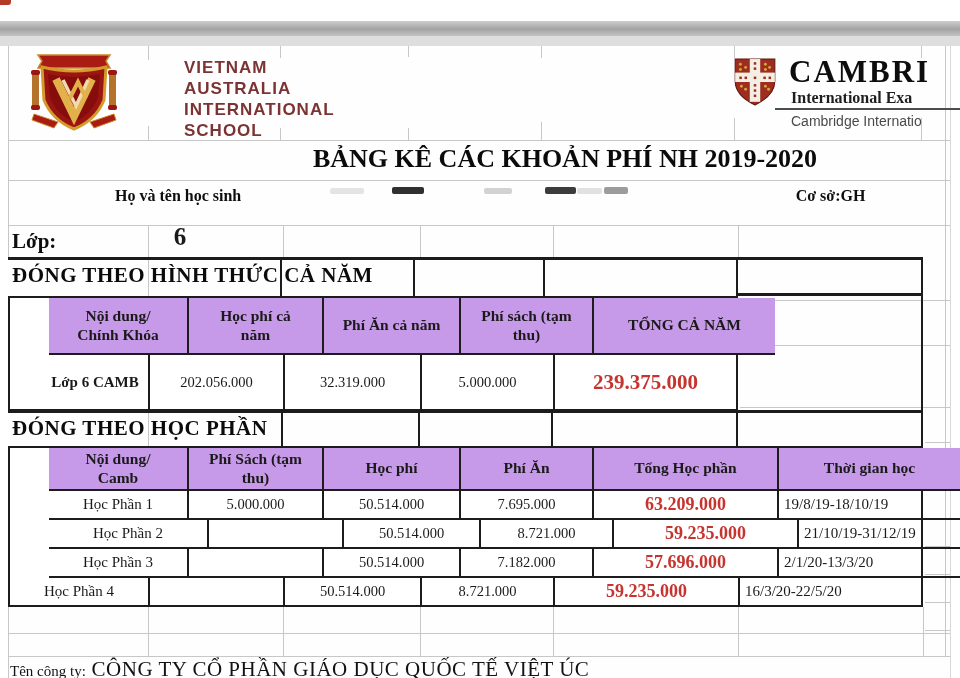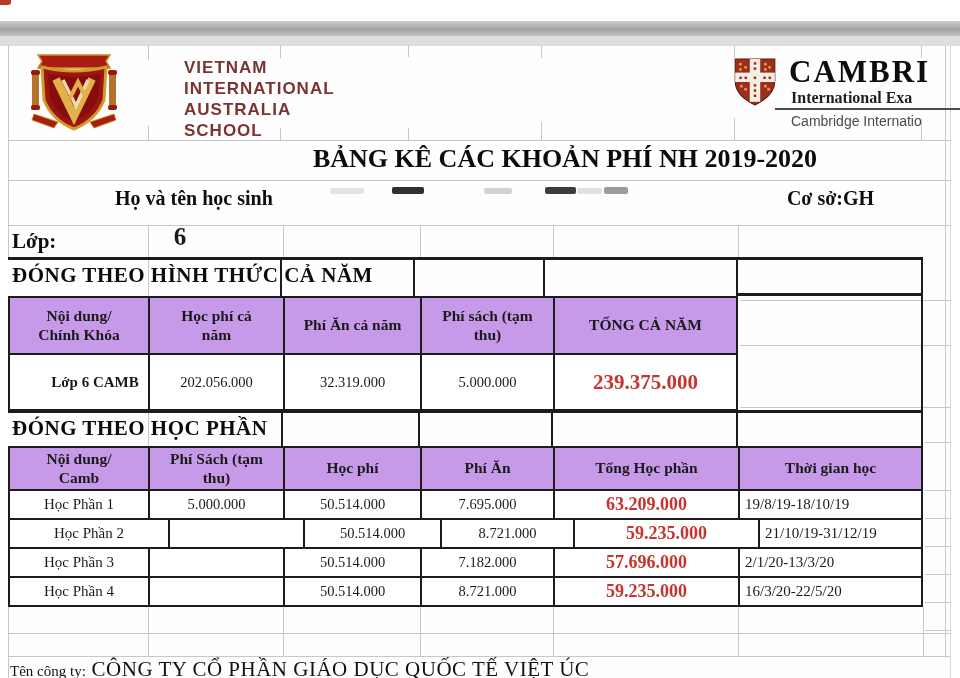--- a/index.html
+++ b/index.html
@@ -21,30 +21,30 @@
                font-size:17px;font-weight:700;letter-spacing:1px;line-height:21px;margin-left:48px;}
   .camb-big{position:absolute;left:789px;top:54px;width:200px;font-size:31px;font-weight:700;
             letter-spacing:2px;color:#0d0d0d;white-space:nowrap;}
   .camb-sub{position:absolute;left:791px;top:89px;width:200px;font-size:16px;font-weight:700;
             color:#1e1e1e;white-space:nowrap;}
   .camb-line{position:absolute;left:775px;top:108px;width:185px;height:2px;background:#4d4d4d;}
   .camb-tag{position:absolute;left:791px;top:113px;width:200px;font-size:14px;color:#4a4a4a;
             font-family:"Liberation Sans","DejaVu Sans",sans-serif;white-space:nowrap;}
   .doc-title{position:absolute;left:185px;top:144px;width:760px;text-align:center;
              font-size:26px;font-weight:700;color:#0b0b0b;white-space:nowrap;}
-  .lbl-bold{font-weight:700;font-size:20px;color:#0e0e0e;}
+  .lbl-bold{font-weight:700;font-size:16px;color:#0e0e0e;}
   .redact{position:absolute;border-radius:2px;}
   .sec-title{position:absolute;font-size:21px;font-weight:700;color:#0b0b0b;white-space:nowrap;letter-spacing:0.5px;}
   .tbl{position:absolute;border:2px solid #1c1c1c;box-sizing:border-box;background:#fff;display:flex;flex-direction:column;}
   .trow{display:flex;width:100%;box-sizing:border-box;}
   .cell{box-sizing:border-box;border-right:2px solid #1c1c1c;display:flex;align-items:center;
         justify-content:center;text-align:center;overflow:hidden;}
   .cell.last{border-right:none;}
   .hdr{background:var(--purple);font-weight:700;font-size:15.5px;line-height:1.22;white-space:pre-line;}
-  .brow{border-bottom:2px solid #1c1c1c;}
+  .brow{border-bottom:2px solid #1c1c1c;margin-left:39px;}
   .num{font-size:14.5px;}
   .red{color:var(--red);font-weight:700;}
   .date{justify-content:flex-start;text-align:left;padding-left:5px;font-size:15px;}
   .footer-text{position:absolute;left:10px;top:657px;white-space:nowrap;color:#121212;}
   .footer-text .small{font-size:15px;}
   .footer-text .big{font-size:21px;letter-spacing:0.5px;}
 </style>
 </head>
 <body>
 
@@ -113,22 +113,22 @@
       <path d="M4 62 L28 70 L24 76 L2 68 Z" fill="#a81c13" stroke="#c88a2a" stroke-width="1"></path>
       <path d="M84 62 L60 70 L64 76 L86 68 Z" fill="#a81c13" stroke="#c88a2a" stroke-width="1"></path>
       <path d="M12 15 Q44 23 76 15 L74 48 Q66 68 44 77 Q22 68 14 48 Z" fill="#9b1511" stroke="#d49a2a" stroke-width="3"></path>
       <path d="M18 22 Q44 28 70 22 L68 46 Q61 63 44 70 Q27 63 20 46 Z" fill="#870d0d"></path>
       <path d="M26 27 L44 64 L62 27" stroke="#e2b14a" stroke-width="8" fill="none"></path>
       <path d="M33 28 L46 54 L58 28" stroke="#f1d9b0" stroke-width="3.5" fill="none"></path>
       <path d="M40 46 L48 30 L56 46" stroke="#e2b14a" stroke-width="4" fill="none"></path>
     </svg>
     <div class="school-name">
       <div>VIETNAM</div>
+      <div>AUSTRALIA</div>
       <div>INTERNATIONAL</div>
-      <div>AUSTRALIA</div>
       <div>SCHOOL</div>
     </div>
 
     <svg class="abs" style="left:734px;top:58px;" width="42" height="48" viewBox="0 0 40 46">
       <path d="M1 1 H39 V22 Q39 36 20 45 Q1 36 1 22 Z" fill="#9c2d1f" stroke="#5f170d" stroke-width="1"></path>
       <rect x="15" y="1" width="10" height="41" fill="#f3efe4"></rect>
       <rect x="1" y="14" width="38" height="9" fill="#f3efe4"></rect>
       <g fill="#d9a43b">
         <circle cx="6" cy="6" r="1.4"></circle>
           <circle cx="11" cy="9" r="1.4"></circle>

